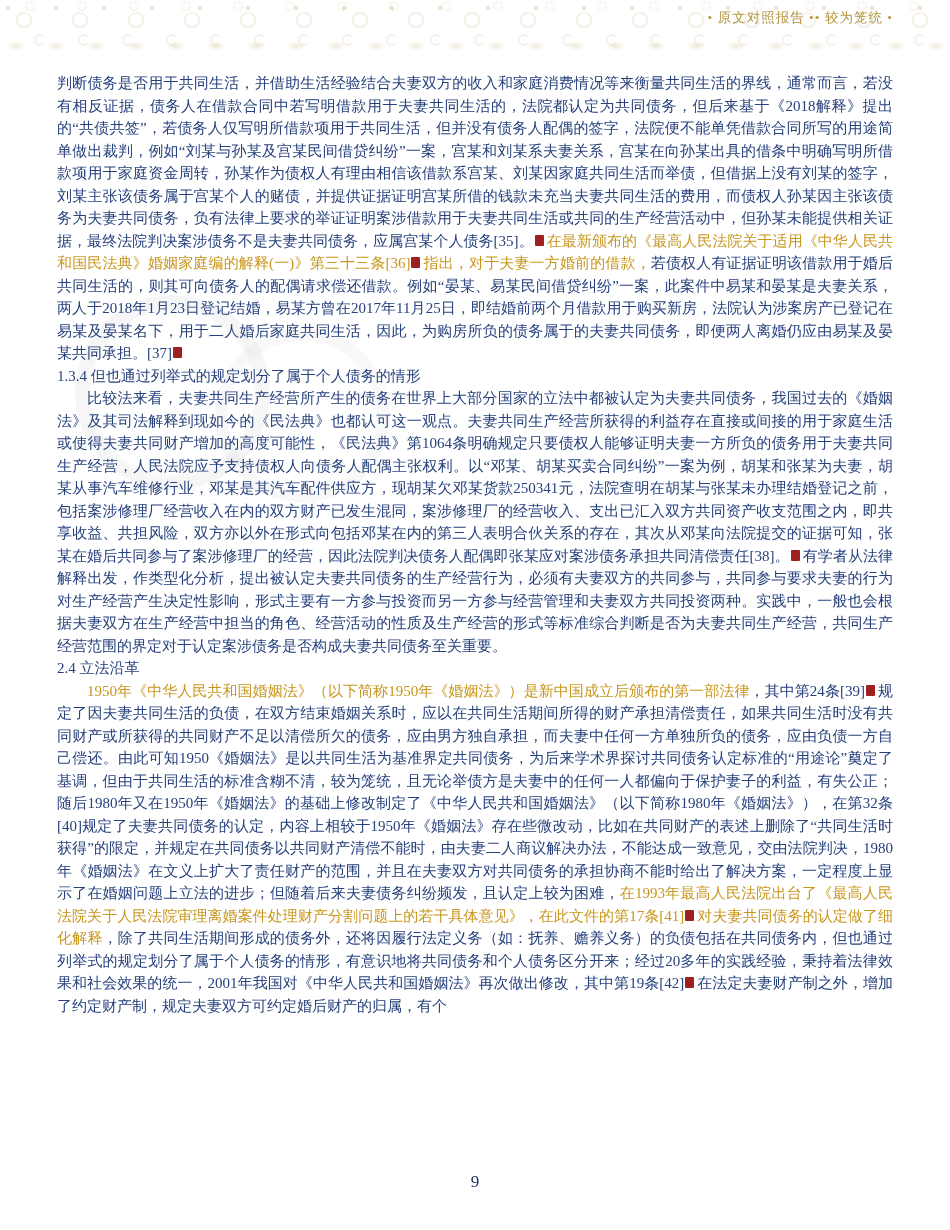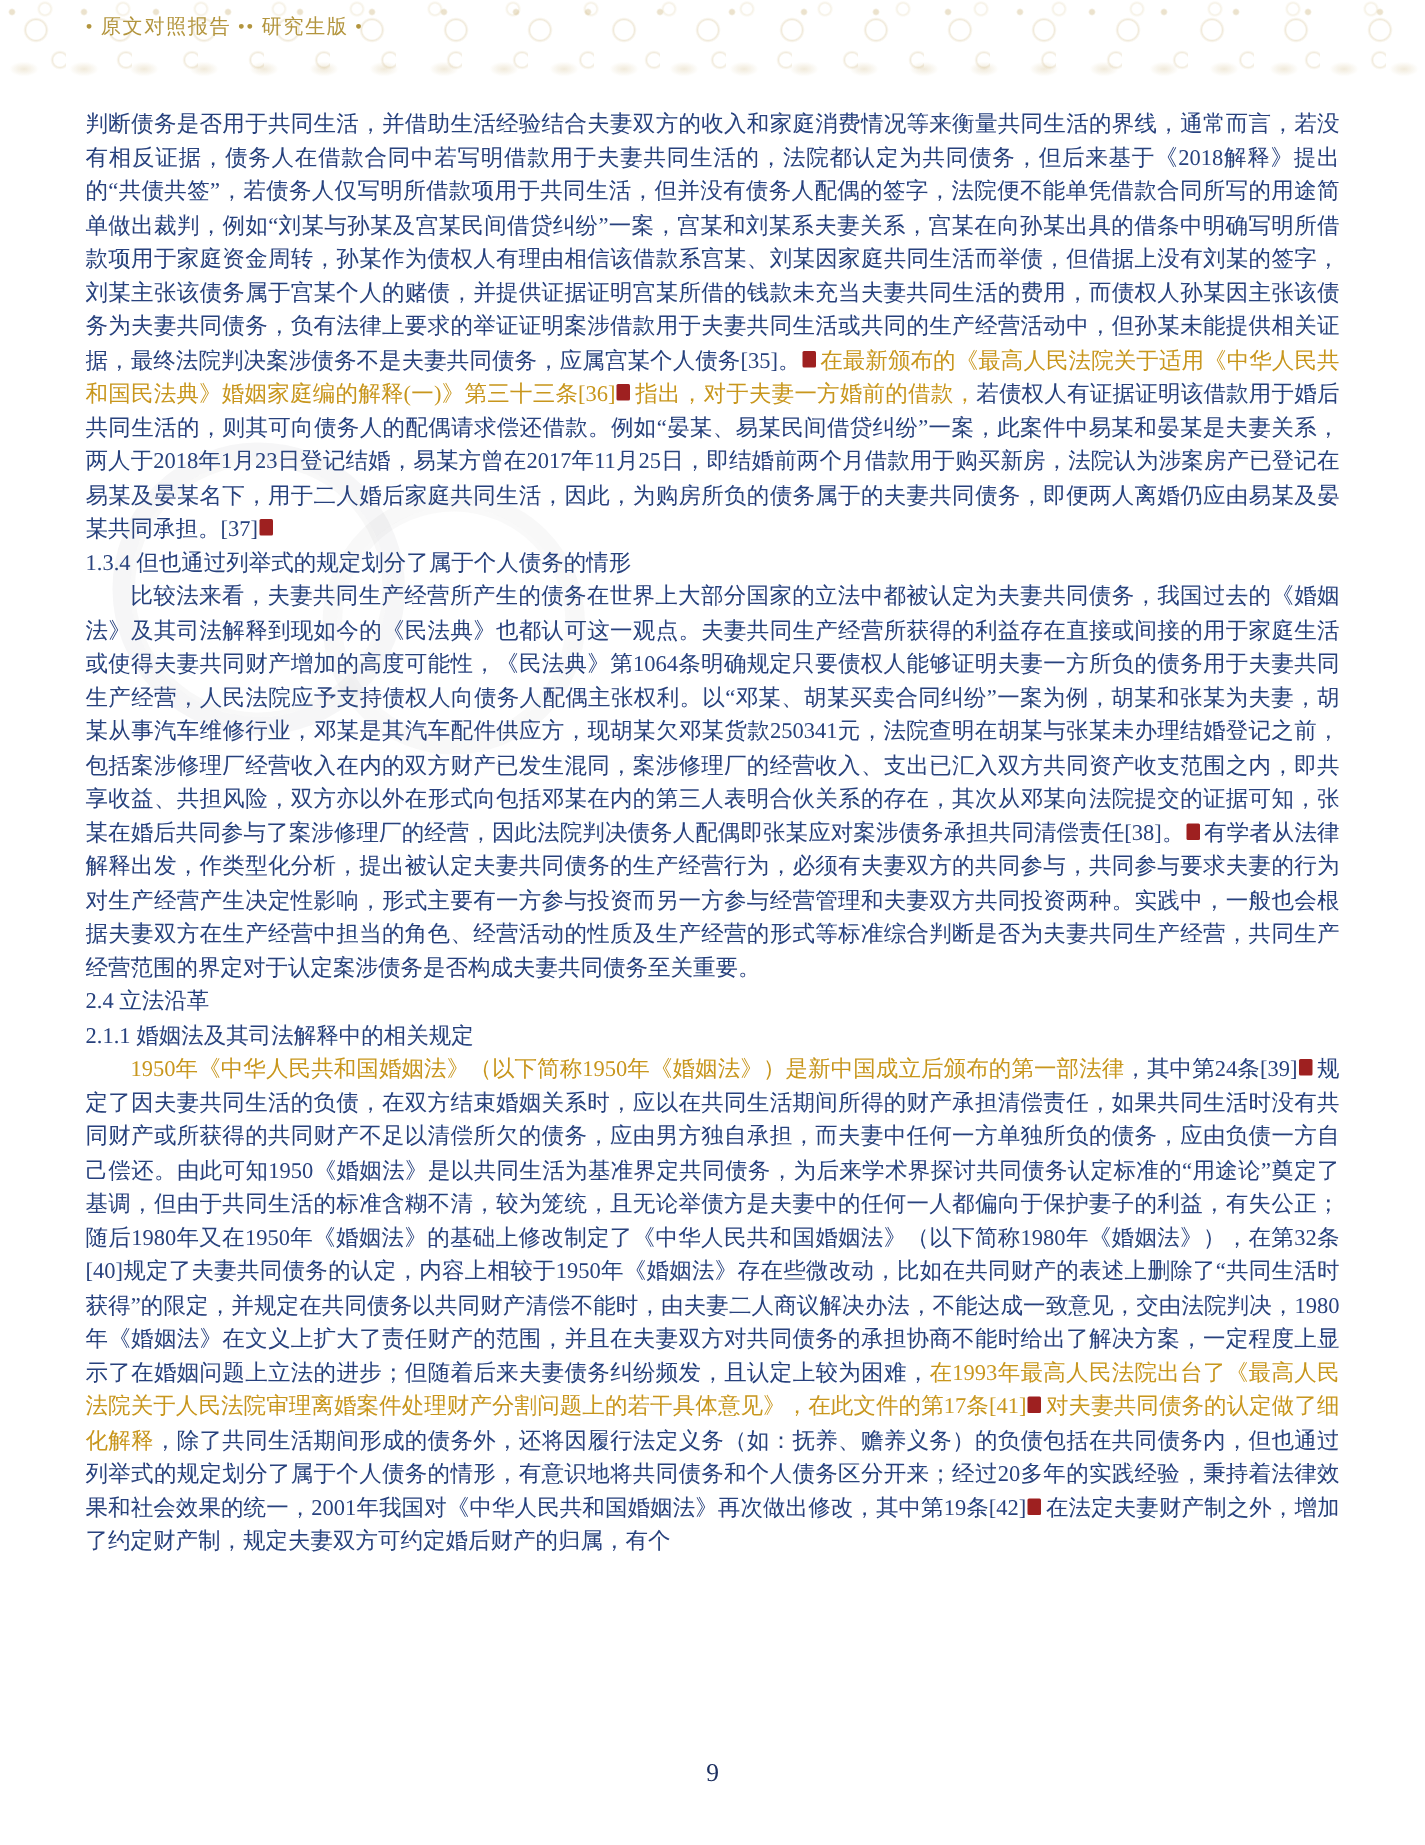--- a/index.html
+++ b/index.html
@@ -17,21 +17,21 @@
     background-image:
       radial-gradient(circle at 8px 8px, rgba(190,160,90,.30) 1.5px, transparent 2.6px),
       radial-gradient(circle at 24px 20px, transparent 6px, rgba(190,160,90,.22) 7px, transparent 8.5px),
       radial-gradient(circle at 40px 40px, transparent 4px, rgba(190,160,90,.20) 5px, transparent 6.5px),
       radial-gradient(ellipse 14px 7px at 16px 46px, rgba(190,160,90,.22), transparent 70%),
       radial-gradient(circle at 30px 6px, transparent 3px, rgba(200,172,100,.16) 4px, transparent 5.5px);
     background-size: 48px 58px, 56px 58px, 44px 58px, 40px 58px, 52px 58px;
   }
   .page-header {
     position: absolute; top: 9px; left: 57px; right: 57px;
-    display: flex; justify-content: flex-start;
+    display: flex; justify-content: flex-end;
     color: #b3953e; font-size: 13.5px; letter-spacing: 1px;
   }
   
   .seal { position: absolute; border-radius: 50%; pointer-events: none; }
   .seal-a { left: 75px; top: 295px; width: 195px; height: 195px;
             border: 12px solid rgba(110,110,125,.06);
             box-shadow: inset 0 0 0 3px rgba(110,110,125,.05); }
   .seal-b { left: 215px; top: 328px; width: 175px; height: 175px;
             border: 10px solid rgba(110,110,125,.05);
             box-shadow: inset 0 0 0 3px rgba(110,110,125,.045); }
@@ -56,31 +56,30 @@
   }
 </style>
 </head>
 <body>
 
 <div class="page">
   <div class="ornament-band"></div>
 
   <div class="page-header">
     <span>• 原文对照报告 •</span>
-    <span>• 研究生版 •</span>
+    <span>• 较为笼统 •</span>
   </div>
 
   <div class="seal seal-a"></div>
   <div class="seal seal-b"></div>
 
   <div class="content">
       <div class="para"><span class="normal">判断债务是否用于共同生活，并借助生活经验结合夫妻双方的收入和家庭消费情况等来衡量共同生活的界线，通常而言，若没有相反证据，债务人在借款合同中若写明借款用于夫妻共同生活的，法院都认定为共同债务，但后来基于《2018解释》提出的“共债共签”，若债务人仅写明所借款项用于共同生活，但并没有债务人配偶的签字，法院便不能单凭借款合同所写的用途简单做出裁判，例如“刘某与孙某及宫某民间借贷纠纷”一案，宫某和刘某系夫妻关系，宫某在向孙某出具的借条中明确写明所借款项用于家庭资金周转，孙某作为债权人有理由相信该借款系宫某、刘某因家庭共同生活而举债，但借据上没有刘某的签字，刘某主张该债务属于宫某个人的赌债，并提供证据证明宫某所借的钱款未充当夫妻共同生活的费用，而债权人孙某因主张该债务为夫妻共同债务，负有法律上要求的举证证明案涉借款用于夫妻共同生活或共同的生产经营活动中，但孙某未能提供相关证据，最终法院判决案涉债务不是夫妻共同债务，应属宫某个人债务[35]。</span><span class="marker"></span><span class="gold">在最新颁布的《最高人民法院关于适用《中华人民共和国民法典》婚姻家庭编的解释(一)》第三十三条[36]</span><span class="marker"></span><span class="gold">指出，对于夫妻一方婚前的借款，</span><span class="normal">若债权人有证据证明该借款用于婚后共同生活的，则其可向债务人的配偶请求偿还借款。例如“晏某、易某民间借贷纠纷”一案，此案件中易某和晏某是夫妻关系，两人于2018年1月23日登记结婚，易某方曾在2017年11月25日，即结婚前两个月借款用于购买新房，法院认为涉案房产已登记在易某及晏某名下，用于二人婚后家庭共同生活，因此，为购房所负的债务属于的夫妻共同债务，即便两人离婚仍应由易某及晏某共同承担。[37]</span><span class="marker"></span></div>
       <div class="heading"><span class="normal">1.3.4 但也通过列举式的规定划分了属于个人债务的情形</span></div>
       <div class="para indent"><span class="normal">比较法来看，夫妻共同生产经营所产生的债务在世界上大部分国家的立法中都被认定为夫妻共同债务，我国过去的《婚姻法》及其司法解释到现如今的《民法典》也都认可这一观点。夫妻共同生产经营所获得的利益存在直接或间接的用于家庭生活或使得夫妻共同财产增加的高度可能性，《民法典》第1064条明确规定只要债权人能够证明夫妻一方所负的债务用于夫妻共同生产经营，人民法院应予支持债权人向债务人配偶主张权利。以“邓某、胡某买卖合同纠纷”一案为例，胡某和张某为夫妻，胡某从事汽车维修行业，邓某是其汽车配件供应方，现胡某欠邓某货款250341元，法院查明在胡某与张某未办理结婚登记之前，包括案涉修理厂经营收入在内的双方财产已发生混同，案涉修理厂的经营收入、支出已汇入双方共同资产收支范围之内，即共享收益、共担风险，双方亦以外在形式向包括邓某在内的第三人表明合伙关系的存在，其次从邓某向法院提交的证据可知，张某在婚后共同参与了案涉修理厂的经营，因此法院判决债务人配偶即张某应对案涉债务承担共同清偿责任[38]。</span><span class="marker"></span><span class="normal">有学者从法律解释出发，作类型化分析，提出被认定夫妻共同债务的生产经营行为，必须有夫妻双方的共同参与，共同参与要求夫妻的行为对生产经营产生决定性影响，形式主要有一方参与投资而另一方参与经营管理和夫妻双方共同投资两种。实践中，一般也会根据夫妻双方在生产经营中担当的角色、经营活动的性质及生产经营的形式等标准综合判断是否为夫妻共同生产经营，共同生产经营范围的界定对于认定案涉债务是否构成夫妻共同债务至关重要。</span></div>
       <div class="heading"><span class="normal">2.4 立法沿革</span></div>
-      <div class="heading"><span class="normal">2.1.1 婚姻法及其司法解释中的相关规定</span></div>
       <div class="para indent"><span class="gold">1950年《中华人民共和国婚姻法》（以下简称1950年《婚姻法》）是新中国成立后颁布的第一部法律</span><span class="normal">，其中第24条[39]</span><span class="marker"></span><span class="normal">规定了因夫妻共同生活的负债，在双方结束婚姻关系时，应以在共同生活期间所得的财产承担清偿责任，如果共同生活时没有共同财产或所获得的共同财产不足以清偿所欠的债务，应由男方独自承担，而夫妻中任何一方单独所负的债务，应由负债一方自己偿还。由此可知1950《婚姻法》是以共同生活为基准界定共同债务，为后来学术界探讨共同债务认定标准的“用途论”奠定了基调，但由于共同生活的标准含糊不清，较为笼统，且无论举债方是夫妻中的任何一人都偏向于保护妻子的利益，有失公正；随后1980年又在1950年《婚姻法》的基础上修改制定了《中华人民共和国婚姻法》（以下简称1980年《婚姻法》），在第32条[40]规定了夫妻共同债务的认定，内容上相较于1950年《婚姻法》存在些微改动，比如在共同财产的表述上删除了“共同生活时获得”的限定，并规定在共同债务以共同财产清偿不能时，由夫妻二人商议解决办法，不能达成一致意见，交由法院判决，1980年《婚姻法》在文义上扩大了责任财产的范围，并且在夫妻双方对共同债务的承担协商不能时给出了解决方案，一定程度上显示了在婚姻问题上立法的进步；但随着后来夫妻债务纠纷频发，且认定上较为困难，</span><span class="gold">在1993年最高人民法院出台了《最高人民法院关于人民法院审理离婚案件处理财产分割问题上的若干具体意见》，在此文件的第17条[41]</span><span class="marker"></span><span class="gold">对夫妻共同债务的认定做了细化解释</span><span class="normal">，除了共同生活期间形成的债务外，还将因履行法定义务（如：抚养、赡养义务）的负债包括在共同债务内，但也通过列举式的规定划分了属于个人债务的情形，有意识地将共同债务和个人债务区分开来；经过20多年的实践经验，秉持着法律效果和社会效果的统一，2001年我国对《中华人民共和国婚姻法》再次做出修改，其中第19条[42]</span><span class="marker"></span><span class="normal">在法定夫妻财产制之外，增加了约定财产制，规定夫妻双方可约定婚后财产的归属，有个</span></div>
     </div>
 
   <div class="page-footer">
     <span>9</span>
   </div>
 </div>
 
 </body></html>

